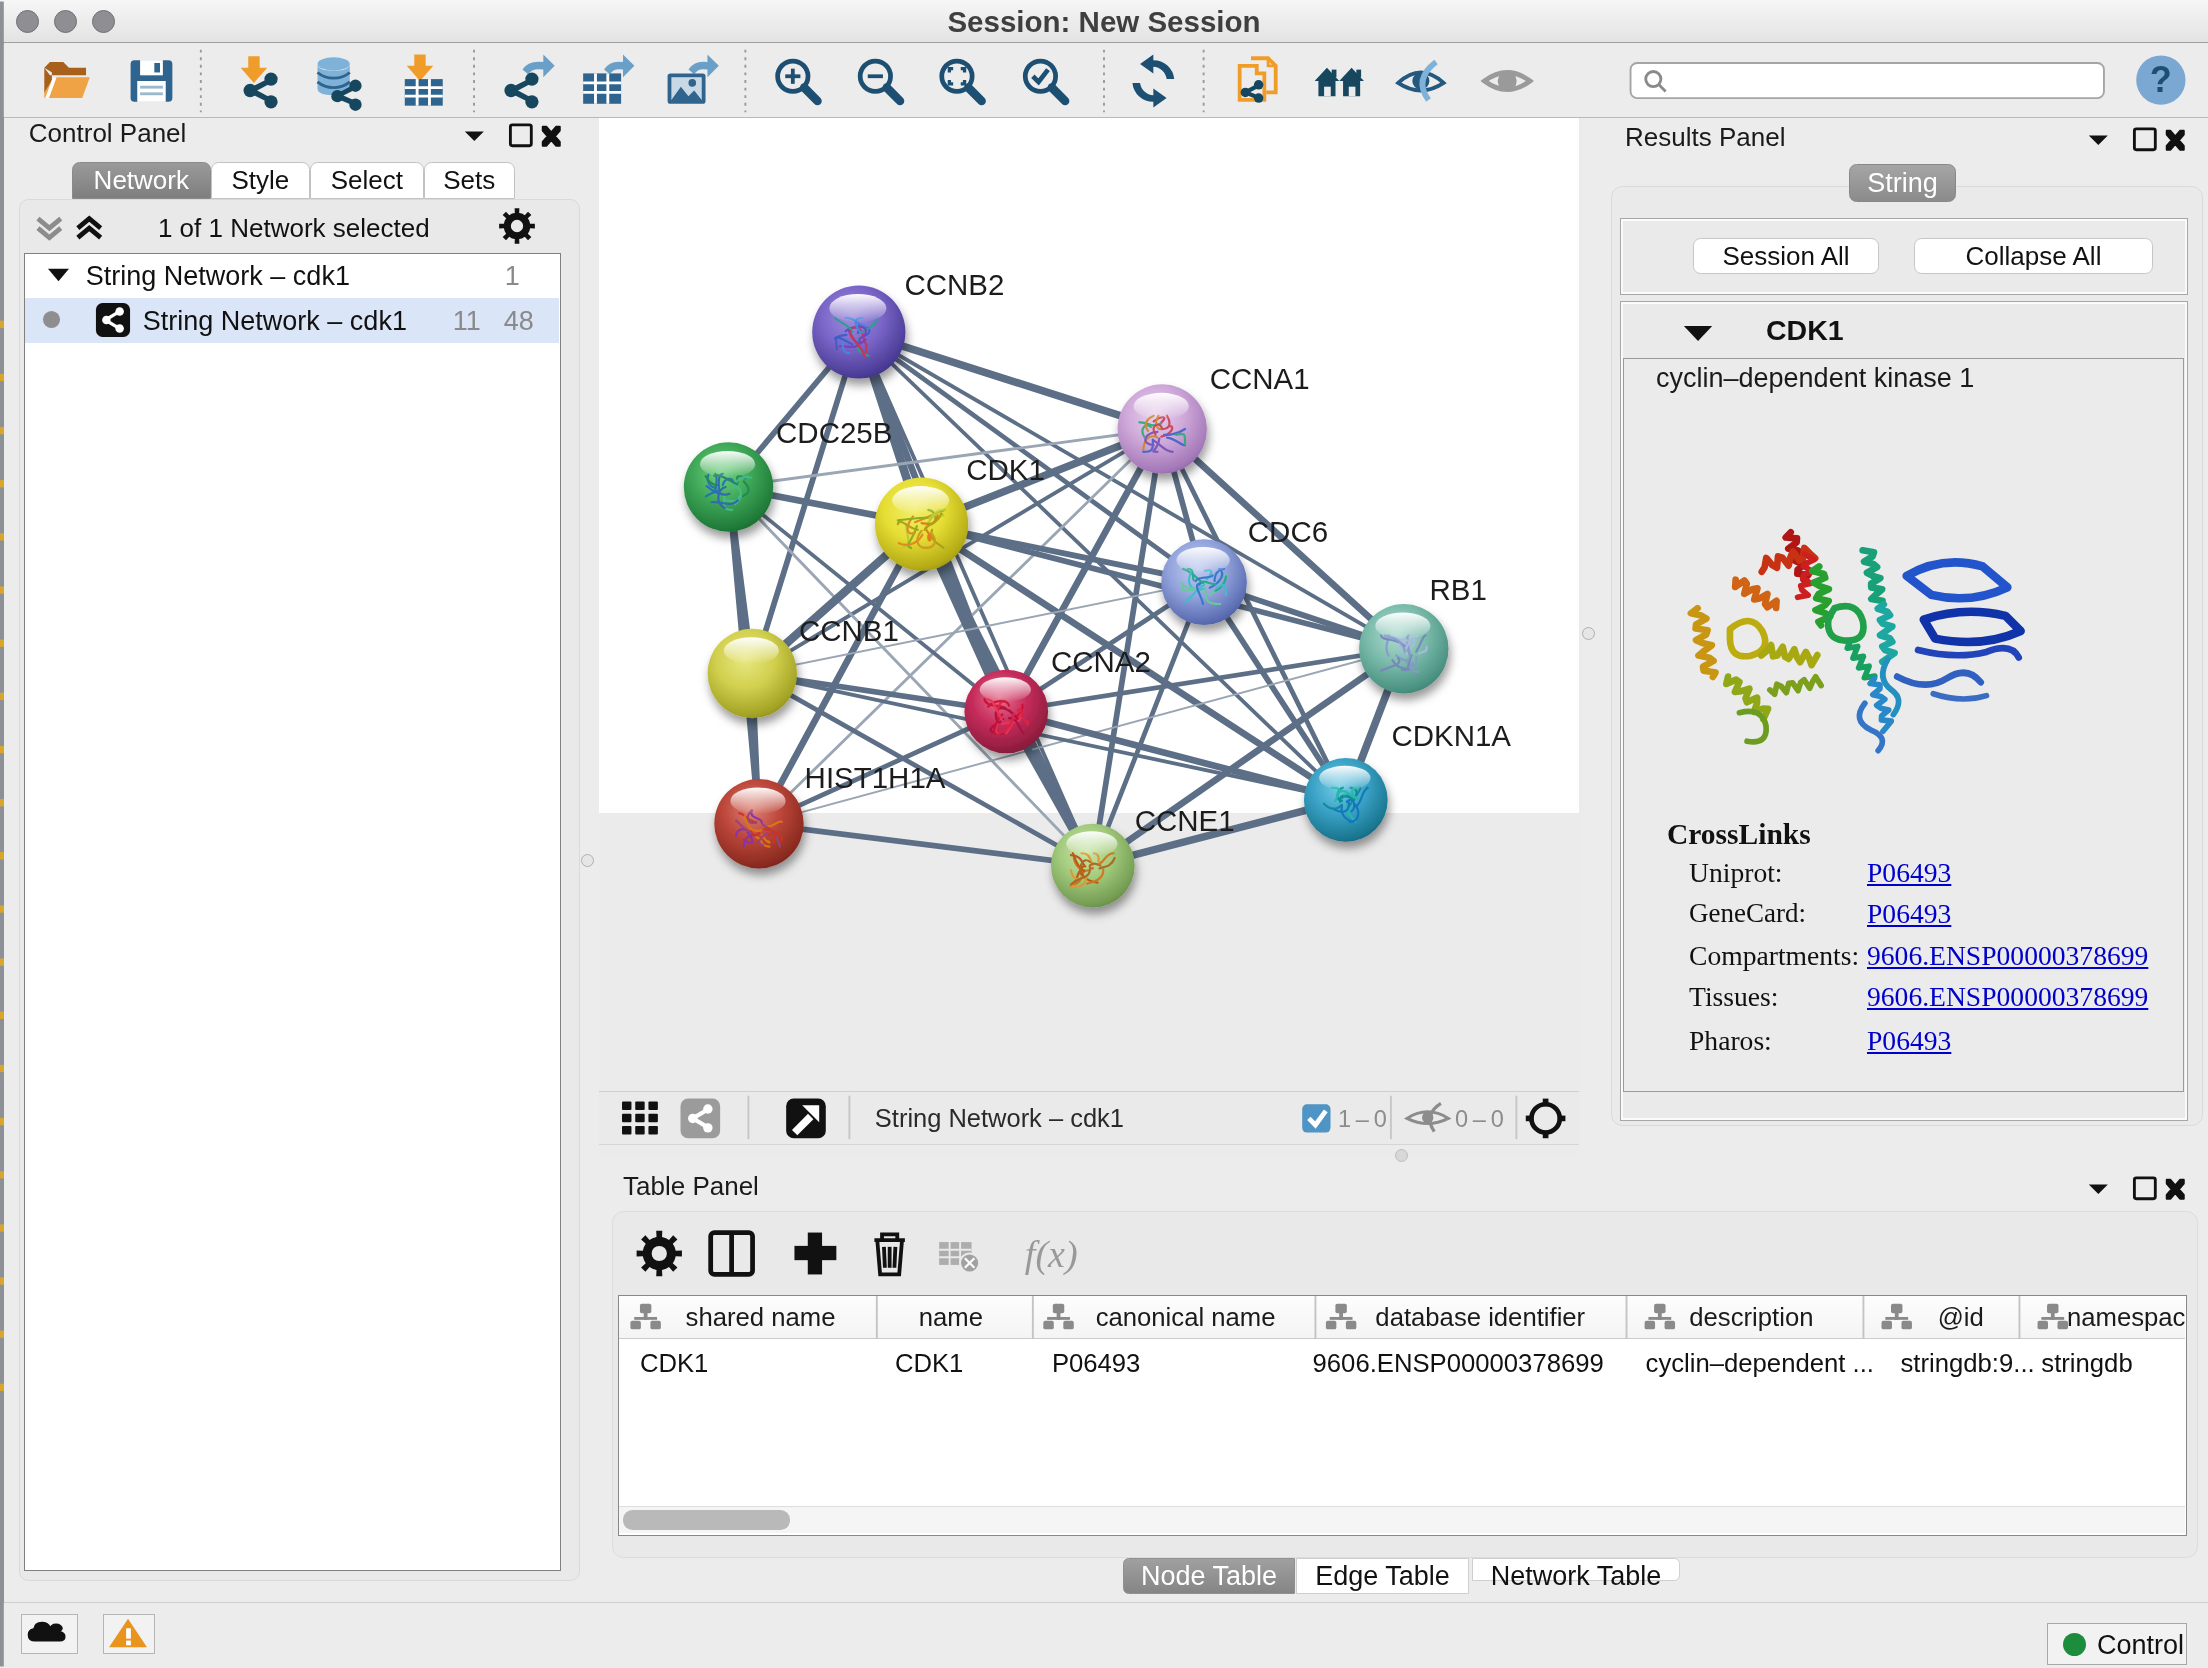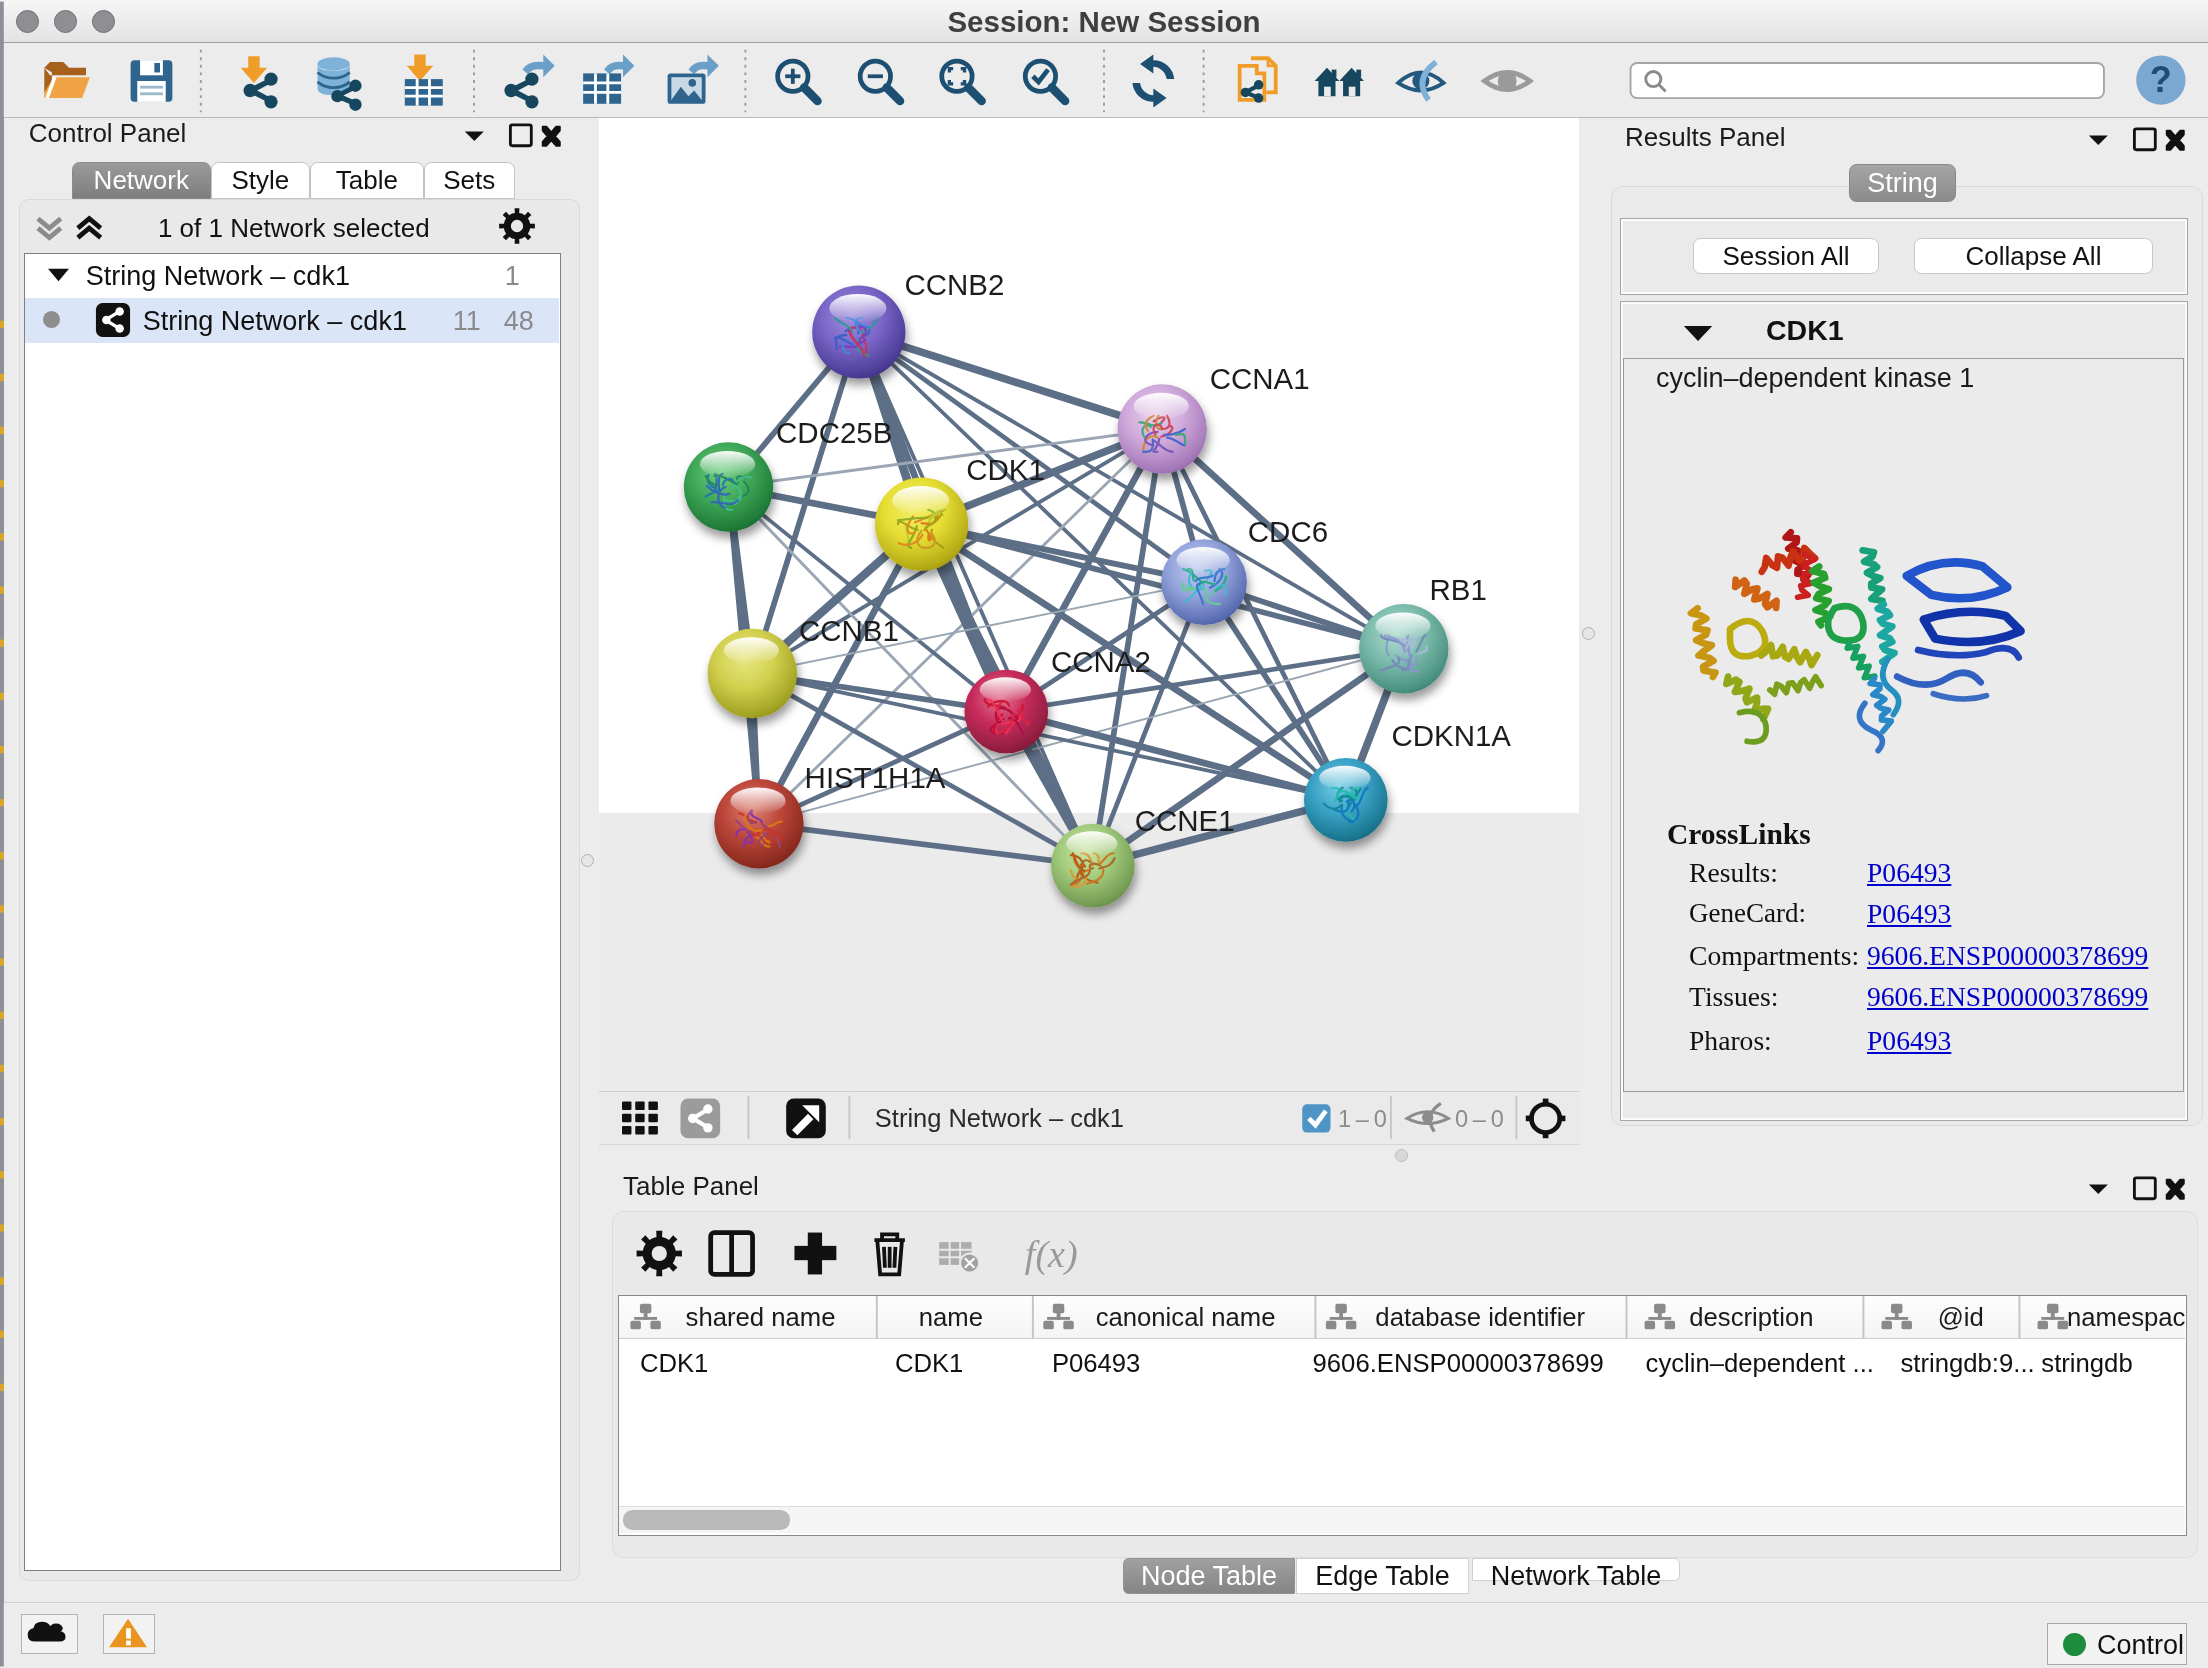--- a/index.html
+++ b/index.html
@@ -202,21 +202,21 @@
 </div>
 <div id="cpanel" class="abs">
   <div class="abs ptitle" style="left:25px;top:0px;">Control Panel</div>
   <svg class="abs" style="left:457px;top:3.8px;" width="114" height="28.5" viewBox="0 0 120 30">
     <path d="M4 10 L24 10 L14 20 Z" fill="#111"></path>
     <rect x="52" y="3" width="22" height="22" fill="none" stroke="#111" stroke-width="3" rx="2"></rect>
     <path d="M86 5 L90 5 L95 11 L100 5 L104 5 L104 9 L99 15 L104 21 L104 25 L100 25 L95 19 L90 25 L86 25 L86 21 L91 15 L86 9 Z" fill="#111" stroke="#111" stroke-width="2" stroke-linejoin="round"></path>
   </svg>
   <div class="abs tab tabsel" style="left:68px;width:139px;border-radius:7.6px 7.6px 0 0;">Network</div>
   <div class="abs tab" style="left:207px;width:99px;border-radius:7.6px 7.6px 0 0;">Style</div>
-  <div class="abs tab" style="left:306px;width:114px;border-radius:7.6px 7.6px 0 0;">Table</div>
+  <div class="abs tab" style="left:306px;width:114px;border-radius:7.6px 7.6px 0 0;">Select</div>
   <div class="abs tab" style="left:420px;width:91px;border-radius:7.6px 7.6px 0 0;">Sets</div>
   <div class="abs" style="left:15px;top:81px;width:561px;height:1382px;background:#e9e9e9;border:1px solid #d9d9d9;border-radius:9.5px;"></div>
   <svg class="abs" style="left:28.5px;top:93px;" width="86" height="38" viewBox="0 0 90 40">
     <g fill="none" stroke="#8c8c8c" stroke-width="5">
         <path d="M6 8 L18 18 L30 8"></path>
         <path d="M6 18 L18 28 L30 18"></path>
       </g>
     <g fill="none" stroke="#111" stroke-width="5">
         <path d="M48 18 L60 8 L72 18"></path>
         <path d="M48 28 L60 18 L72 28"></path>
@@ -716,21 +716,21 @@
       <path d="M272 62 Q310 40 352 52 L378 74 Q340 92 298 82 Z" stroke="#2255cc" stroke-width="9"></path>
       <path d="M290 108 Q332 94 376 104 L392 120 Q352 138 302 128 Z" stroke="#1133aa" stroke-width="9"></path>
       <path d="M284 140 Q324 150 356 142 Q382 132 390 148" stroke="#2244bb" stroke-width="7"></path>
       <path d="M262 168 Q292 184 314 170 Q336 156 350 174" stroke="#3060c0" stroke-width="7"></path>
       <path d="M238.0 170.0 L233.6 175.3 L243.9 176.7 L243.8 180.9 L236.4 187.0 L244.6 188.9 L249.0 191.9 L240.5 198.3 L244.9 201.3 L253.1 203.2 L245.7 209.4 L245.5 213.5 L255.8 214.9 L251.5 220.2 L247.1 225.5" stroke="#2888c8" stroke-width="6"></path>
       <path d="M228 196 Q214 214 234 224 Q254 232 242 246" stroke="#3575c8" stroke-width="6"></path>
       <path d="M300 186 Q330 196 356 188" stroke="#3a6cc4" stroke-width="6"></path>
     </g>
   </svg>
   <div class="abs" style="left:86px;top:700px;font-size:29.5px;font-weight:bold;font-family:'Liberation Serif',serif;color:#111;">CrossLinks</div>
-  <div class="abs" style="left:108px;top:739px;font-size:27.6px;font-family:'Liberation Serif',serif;color:#111;">Results:</div>
+  <div class="abs" style="left:108px;top:739px;font-size:27.6px;font-family:'Liberation Serif',serif;color:#111;">Uniprot:</div>
   <div class="abs" style="left:286px;top:739px;font-size:27.6px;font-family:'Liberation Serif',serif;"><a class="lnk" style="text-decoration:underline;">P06493</a></div>
   <div class="abs" style="left:108px;top:780px;font-size:27px;font-family:'Liberation Serif',serif;color:#111;">GeneCard:</div>
   <div class="abs" style="left:286px;top:780px;font-size:27.6px;font-family:'Liberation Serif',serif;"><a class="lnk" style="text-decoration:underline;">P06493</a></div>
   <div class="abs" style="left:108px;top:822px;font-size:27.6px;font-family:'Liberation Serif',serif;color:#111;">Compartments:</div>
   <div class="abs" style="left:286px;top:822px;font-size:27.6px;font-family:'Liberation Serif',serif;"><a class="lnk" style="text-decoration:underline;">9606.ENSP00000378699</a></div>
   <div class="abs" style="left:108px;top:863px;font-size:27.6px;font-family:'Liberation Serif',serif;color:#111;">Tissues:</div>
   <div class="abs" style="left:286px;top:863px;font-size:27.6px;font-family:'Liberation Serif',serif;"><a class="lnk" style="text-decoration:underline;">9606.ENSP00000378699</a></div>
   <div class="abs" style="left:108px;top:907px;font-size:27.6px;font-family:'Liberation Serif',serif;color:#111;">Pharos:</div>
   <div class="abs" style="left:286px;top:907px;font-size:27.6px;font-family:'Liberation Serif',serif;"><a class="lnk" style="text-decoration:underline;">P06493</a></div>
 </div>

